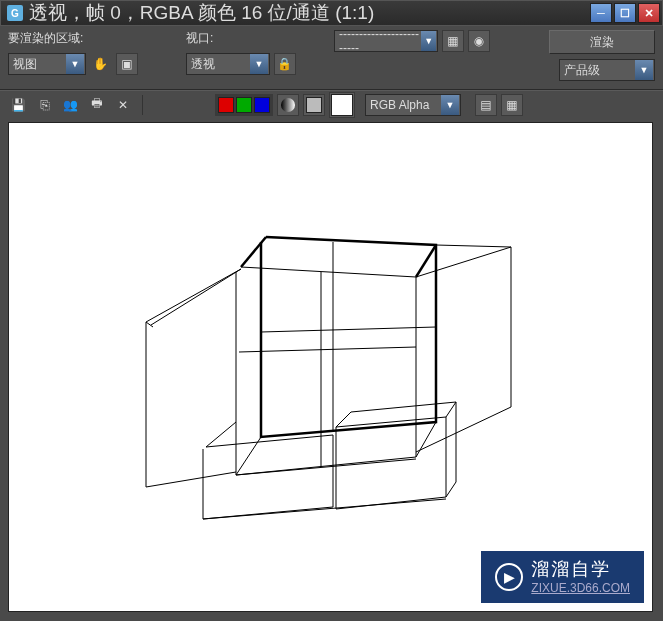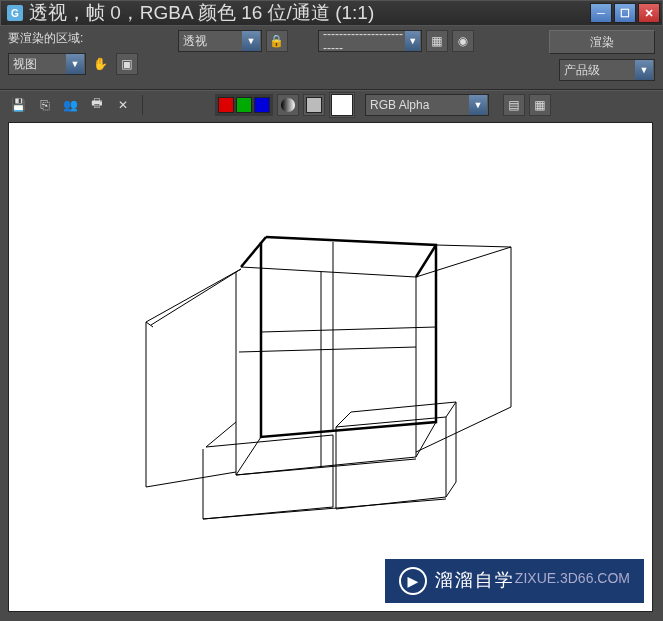--- a/index.html
+++ b/index.html
@@ -51,21 +51,21 @@
     .win-close { background: linear-gradient(to bottom, #e06060, #c03030); color: #fff; }
     
     .toolbar-outer {
       background: #4a4a4a;
       border-bottom: 1px solid #2a2a2a;
       padding: 4px 8px 8px 8px;
     }
     .toolbar-row1 {
       display: flex;
       align-items: flex-start;
-      gap: 0;
+      gap: 8px;
     }
     .tb-section { display: flex; flex-direction: column; gap: 4px; }
     .tb-label { color: #ddd; font-size: 12px; margin-bottom: 2px; }
     .tb-inline { display: flex; align-items: center; gap: 4px; }
     
     .dropdown {
       height: 22px;
       background: #5a5a5a;
       border: 1px solid #2a2a2a;
       color: #ddd;
@@ -158,22 +158,22 @@
       font-size: 14px;
     }
     .watermark-play {
       width: 28px; height: 28px;
       border: 2px solid #fff;
       border-radius: 50%;
       display: flex;
       align-items: center;
       justify-content: center;
     }
-    .watermark-text { display: flex; flex-direction: row; line-height: 1.2; }
-    .watermark-sub { font-size: 14px; color: #aac; }
+    .watermark-text { display: flex; flex-direction: column; line-height: 1.2; }
+    .watermark-sub { font-size: 12px; color: #aac; text-decoration: underline; }
     
     .sep { width: 1px; height: 20px; background: #333; margin: 0 4px; }
     
     svg.cabinet { width: 440px; height: 340px; }
     svg.cabinet line, svg.cabinet path, svg.cabinet polyline { stroke: #000; stroke-width: 1; fill: none; }
     svg.cabinet .hv { stroke-width: 2.5; }
   </style>
 </head>
 <body>
 
@@ -195,20 +195,21 @@
         <div class="dropdown" style="width:78px">
           <span>视图</span>
           <div class="dropdown-arrow">▼</div>
         </div>
         <div class="icon-btn flat">✋</div>
         <div class="icon-btn">▣</div>
       </div>
     </div>
 
     <div class="tb-section" style="width:140px">
+      <div class="tb-label">视口:</div>
       <div class="tb-inline">
         <div class="dropdown" style="width:84px">
           <span>透视</span>
           <div class="dropdown-arrow">▼</div>
         </div>
         <div class="icon-btn">🔒</div>
       </div>
     </div>
 
     <div class="tb-section" style="width:200px">
@@ -253,21 +254,21 @@
   <div class="icon-btn">
     <span style="width:14px;height:14px;background:linear-gradient(to right,#000,#fff);border-radius:50%"></span>
   </div>
   <div class="icon-btn">
     <span class="color-chip chip-lightgray"></span>
   </div>
   <div class="icon-btn" style="width:26px;height:26px;padding:0">
     <span class="color-chip chip-white"></span>
   </div>
 
-  <div class="dropdown" style="width:124px;margin-left:6px">
+  <div class="dropdown" style="width:96px;margin-left:6px">
     <span>RGB Alpha</span>
     <div class="dropdown-arrow">▼</div>
   </div>
 
   <div class="icon-btn" style="margin-left:10px">▤</div>
   <div class="icon-btn">▦</div>
 </div>
 
 <div class="viewport">
   <svg class="cabinet" viewBox="0 0 440 340">

